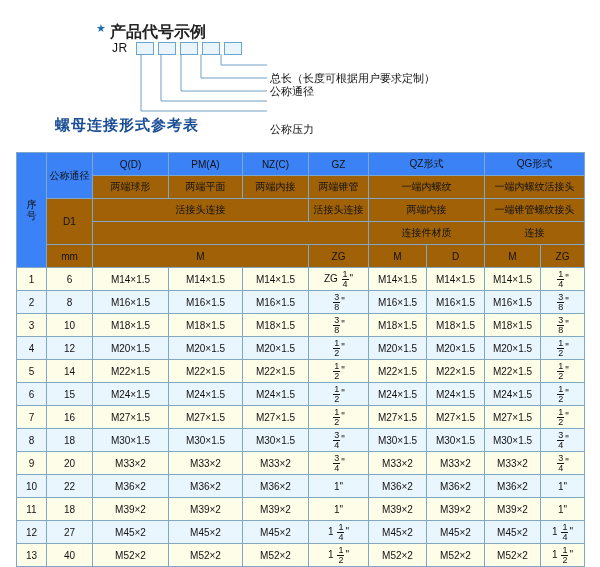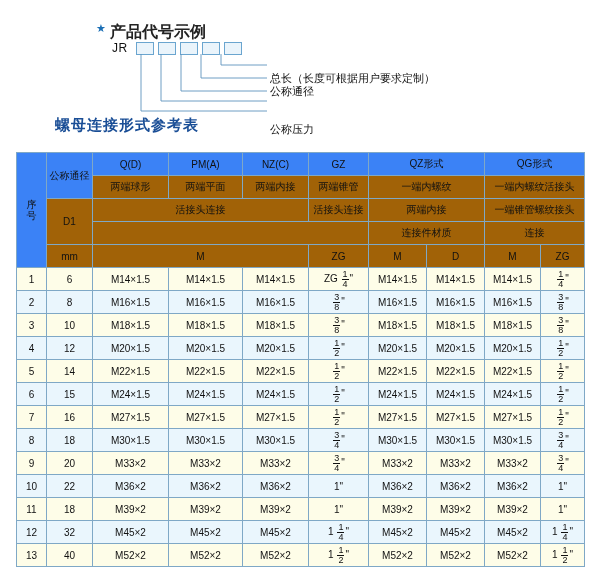--- a/index.html
+++ b/index.html
@@ -360,21 +360,21 @@
           <td>M39×2</td>
           <td>M39×2</td>
           <td>1"</td>
           <td>M39×2</td>
           <td>M39×2</td>
           <td>M39×2</td>
           <td>1"</td>
         </tr>
         <tr class="rowB">
           <td>12</td>
-          <td>32</td>
+          <td>27</td>
           <td>M45×2</td>
           <td>M45×2</td>
           <td>M45×2</td>
           <td><span class="mixed">1 <span class="frac"><span class="num">1</span><span class="den">4</span></span>"</span></td>
           <td>M45×2</td>
           <td>M45×2</td>
           <td>M45×2</td>
           <td><span class="mixed">1 <span class="frac"><span class="num">1</span><span class="den">4</span></span>"</span></td>
         </tr>
         <tr class="rowA">

